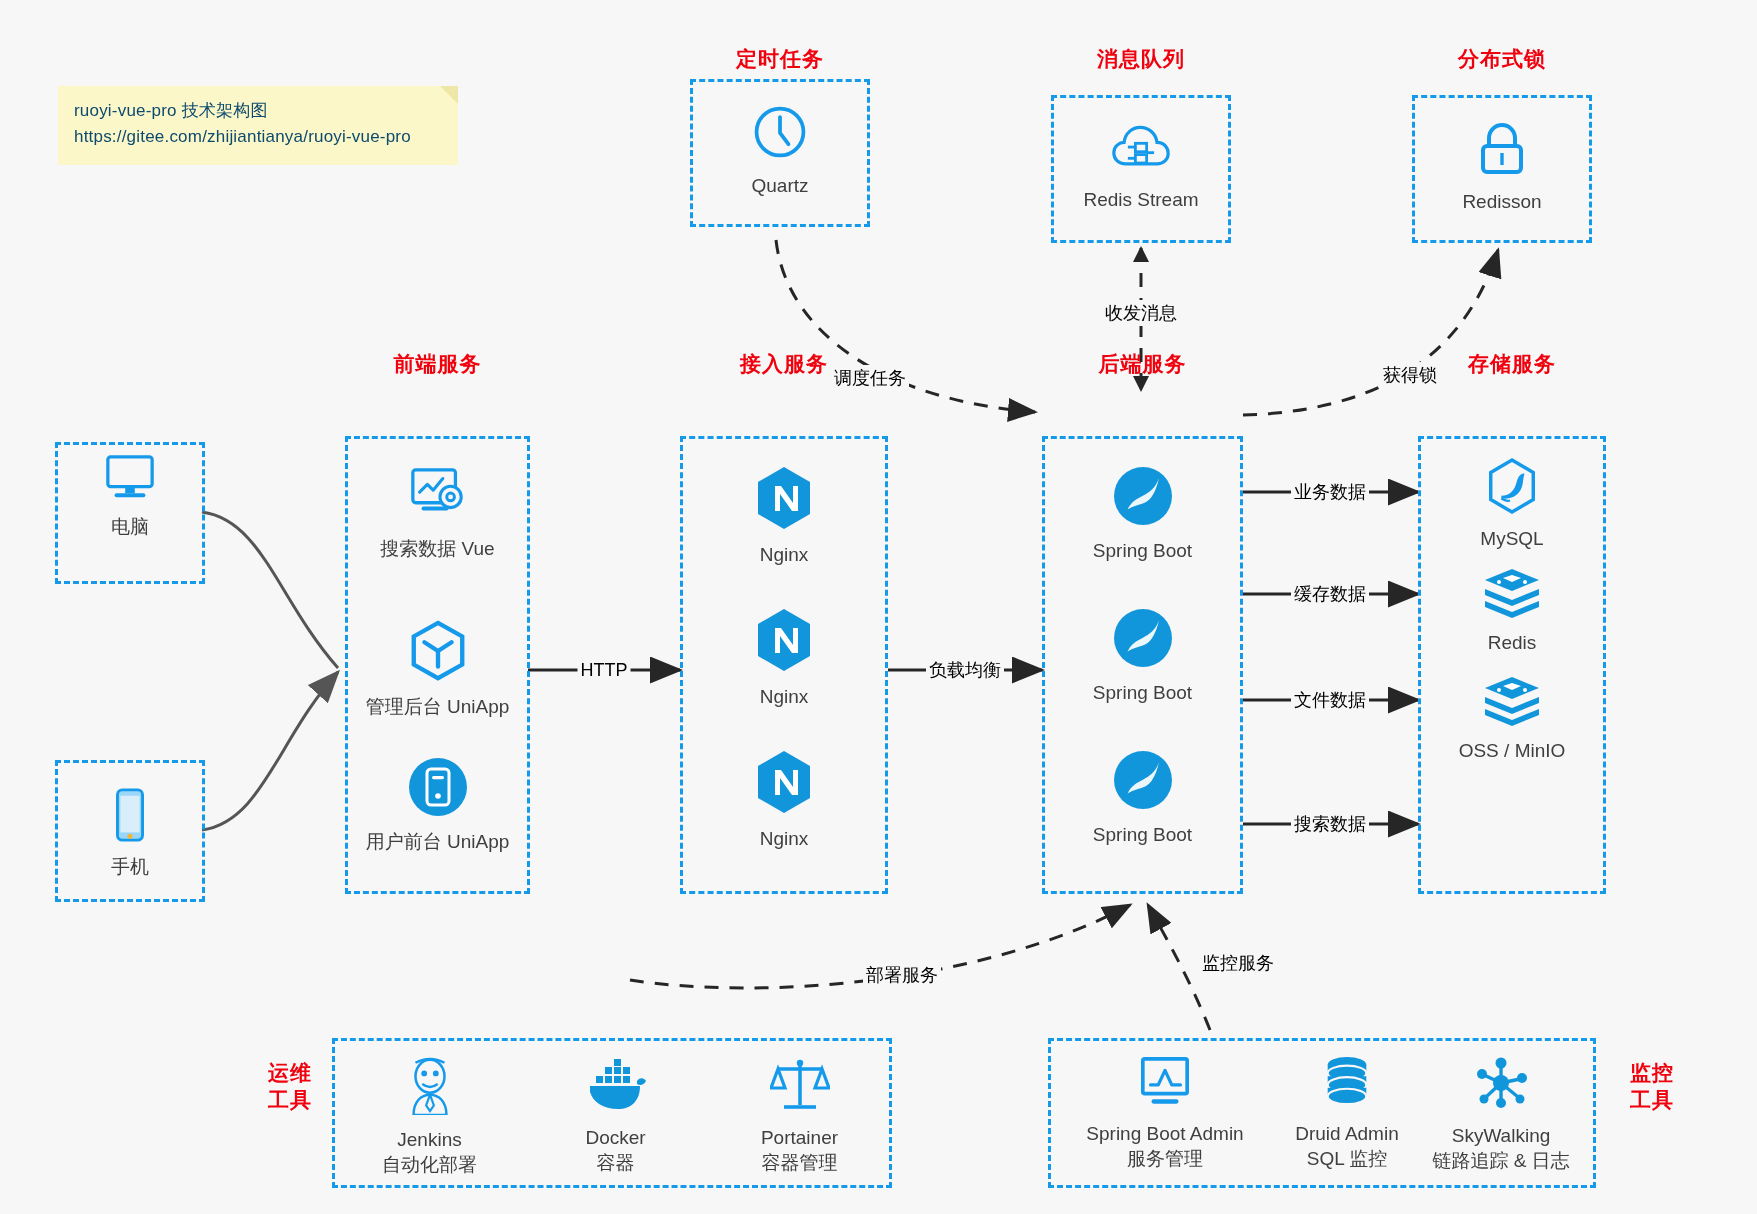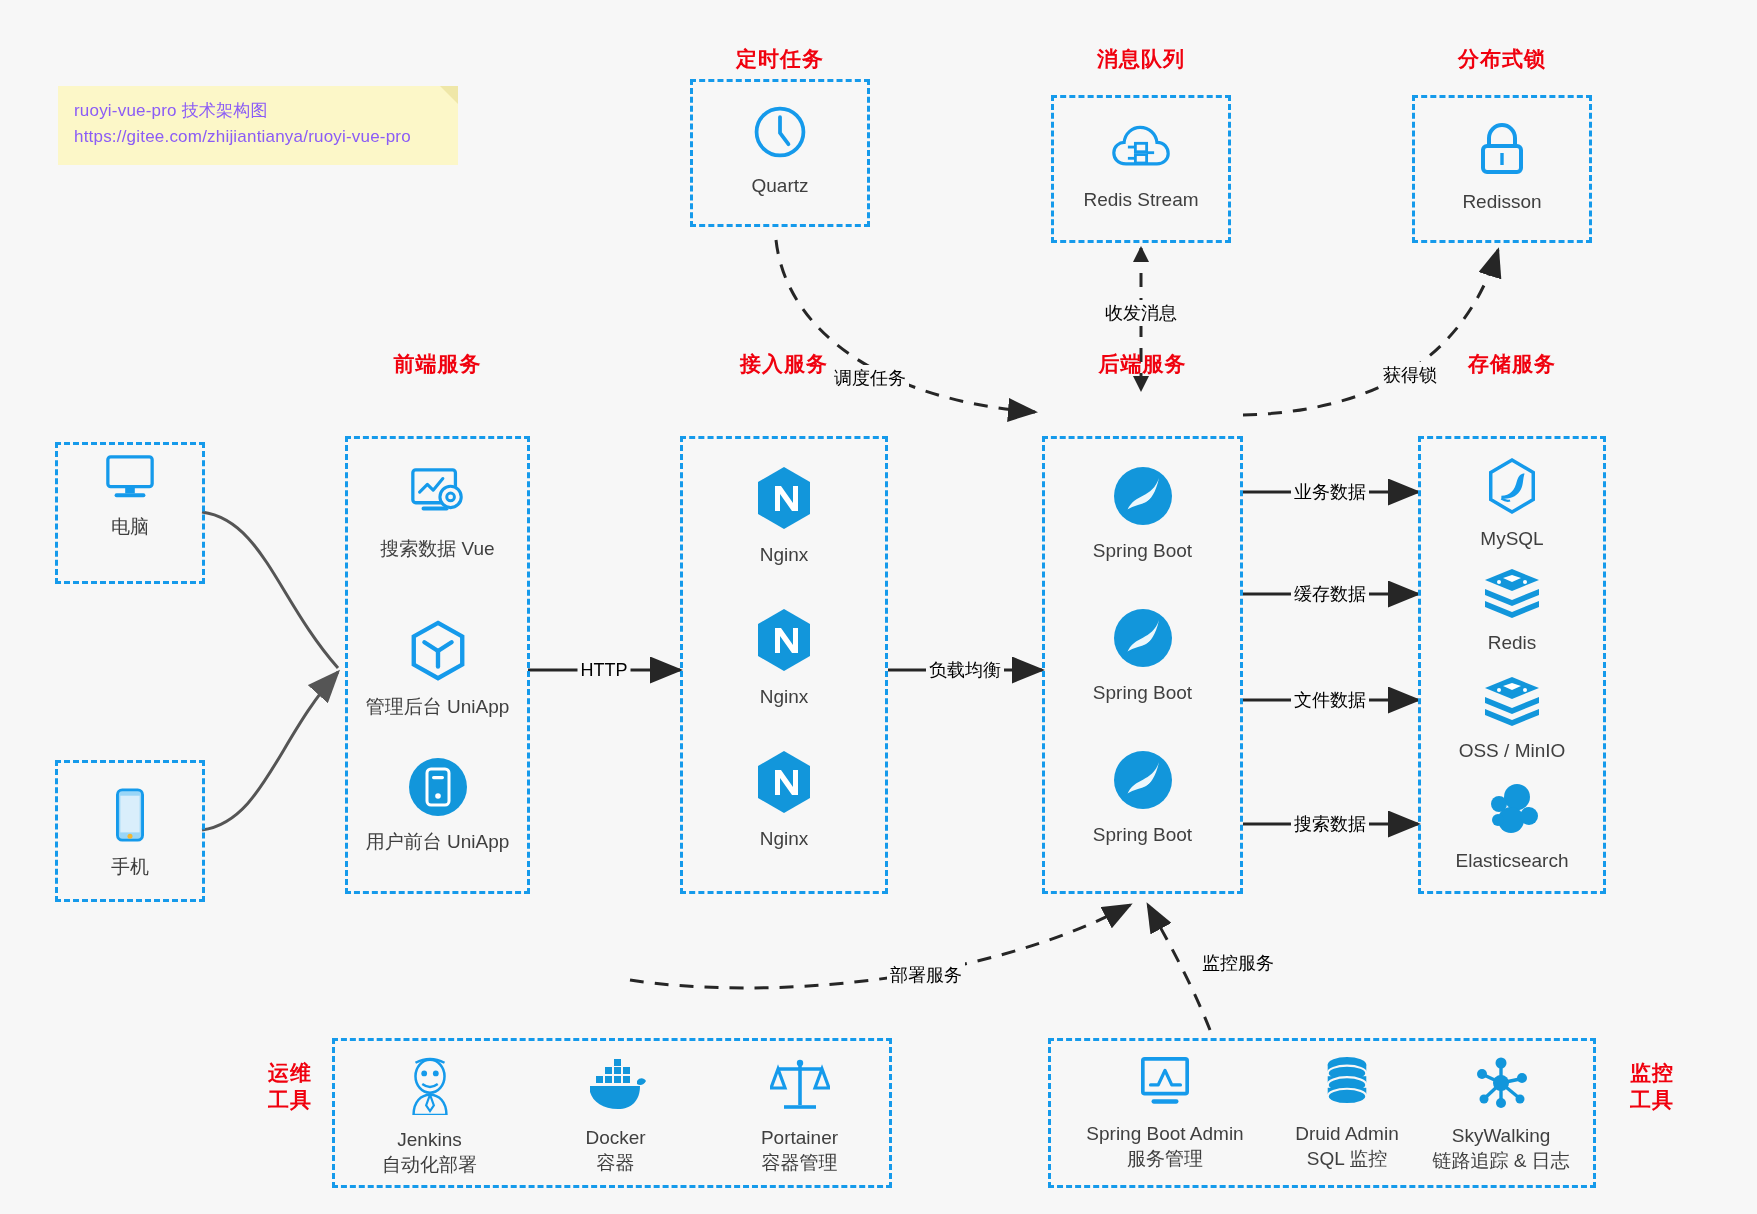--- a/index.html
+++ b/index.html
@@ -10,21 +10,21 @@
     overflow: hidden;
   }
   #stage { position: relative; width: 1757px; height: 1214px; }
 
   
   .note {
     position: absolute;
     background: #fcf7c8;
     padding: 12px 16px 14px 16px;
     font-size: 17px;
-    color: #8b5cf6;
+    color: #0c4a6e;
     line-height: 1.55;
     letter-spacing: .2px;
   }
   .note .fold {
     position: absolute; top: 0; right: 0;
     width: 0; height: 0;
     border-top: 18px solid #efe7a8;
     border-left: 18px solid transparent;
   }
 
@@ -134,21 +134,21 @@
 
   <div class="elabel" style="left:604px; top:670px;">HTTP</div>
   <div class="elabel" style="left:965px; top:670px;">负载均衡</div>
   <div class="elabel" style="left:870px; top:378px;">调度任务</div>
   <div class="elabel" style="left:1141px; top:313px;">收发消息</div>
   <div class="elabel" style="left:1410px; top:375px;">获得锁</div>
   <div class="elabel" style="left:1330px; top:492px;">业务数据</div>
   <div class="elabel" style="left:1330px; top:594px;">缓存数据</div>
   <div class="elabel" style="left:1330px; top:700px;">文件数据</div>
   <div class="elabel" style="left:1330px; top:824px;">搜索数据</div>
-  <div class="elabel" style="left:926px; top:975px;">部署服务</div>
+  <div class="elabel" style="left:902px; top:975px;">部署服务</div>
   <div class="elabel" style="left:1238px; top:963px;">监控服务</div>
 
   <div class="grp-title" style="left:690px; top:45px; width:180px;">定时任务</div>
   <div class="box" style="left:690px; top:79px; width:180px; height:148px;">
     <div class="node" style="top:20px;">
       <span class="icon">
         <svg width="60" height="60" viewBox="0 0 64 64">
             <circle cx="32" cy="32" r="25" fill="none" stroke="#159aeb" stroke-width="4"></circle>
             <path d="M32 16 L32 33 L41 45" fill="none" stroke="#159aeb" stroke-width="4" stroke-linecap="round"></path>
           </svg>
@@ -350,32 +350,20 @@
         <svg width="58" height="52" viewBox="0 0 58 52">
           <path d="M29 2 L56 13 L29 24 L2 13 Z" fill="#1296db"></path>
           <path d="M2 22 L29 33 L56 22 L56 28 L29 39 L2 28 Z" fill="#1296db"></path>
           <path d="M2 34 L29 45 L56 34 L56 40 L29 51 L2 40 Z" fill="#1296db"></path>
           <path d="M20 11 L29 8 L38 11 L29 15 Z" fill="#ffffff"></path>
           <circle cx="16" cy="15" r="2" fill="#ffffff"></circle>
           <circle cx="42" cy="15" r="2" fill="#ffffff"></circle>
         </svg>
       </span>
       <span class="lbl">OSS / MinIO</span>
-    </div>
-    <div class="node" style="top:344px;">
-      <span class="icon">
-        <svg width="58" height="54" viewBox="0 0 58 54">
-          <circle cx="34" cy="14" r="13" fill="#1296db"></circle>
-          <circle cx="16" cy="21" r="8" fill="#1296db"></circle>
-          <circle cx="28" cy="37" r="13" fill="#1296db"></circle>
-          <circle cx="46" cy="33" r="9" fill="#1296db"></circle>
-          <circle cx="15" cy="37" r="6" fill="#1296db"></circle>
-        </svg>
-      </span>
-      <span class="lbl">Elasticsearch</span>
     </div>
   </div>
 
   <div class="grp-title stack" style="left:250px; top:1060px; width:80px;">
     <div>运维</div>
     <div>工具</div>
   </div>
   <div class="box" style="left:332px; top:1038px; width:560px; height:150px;">
     <div class="cell" style="left:12px; top:14px; width:165px;">
       <span class="icon">

